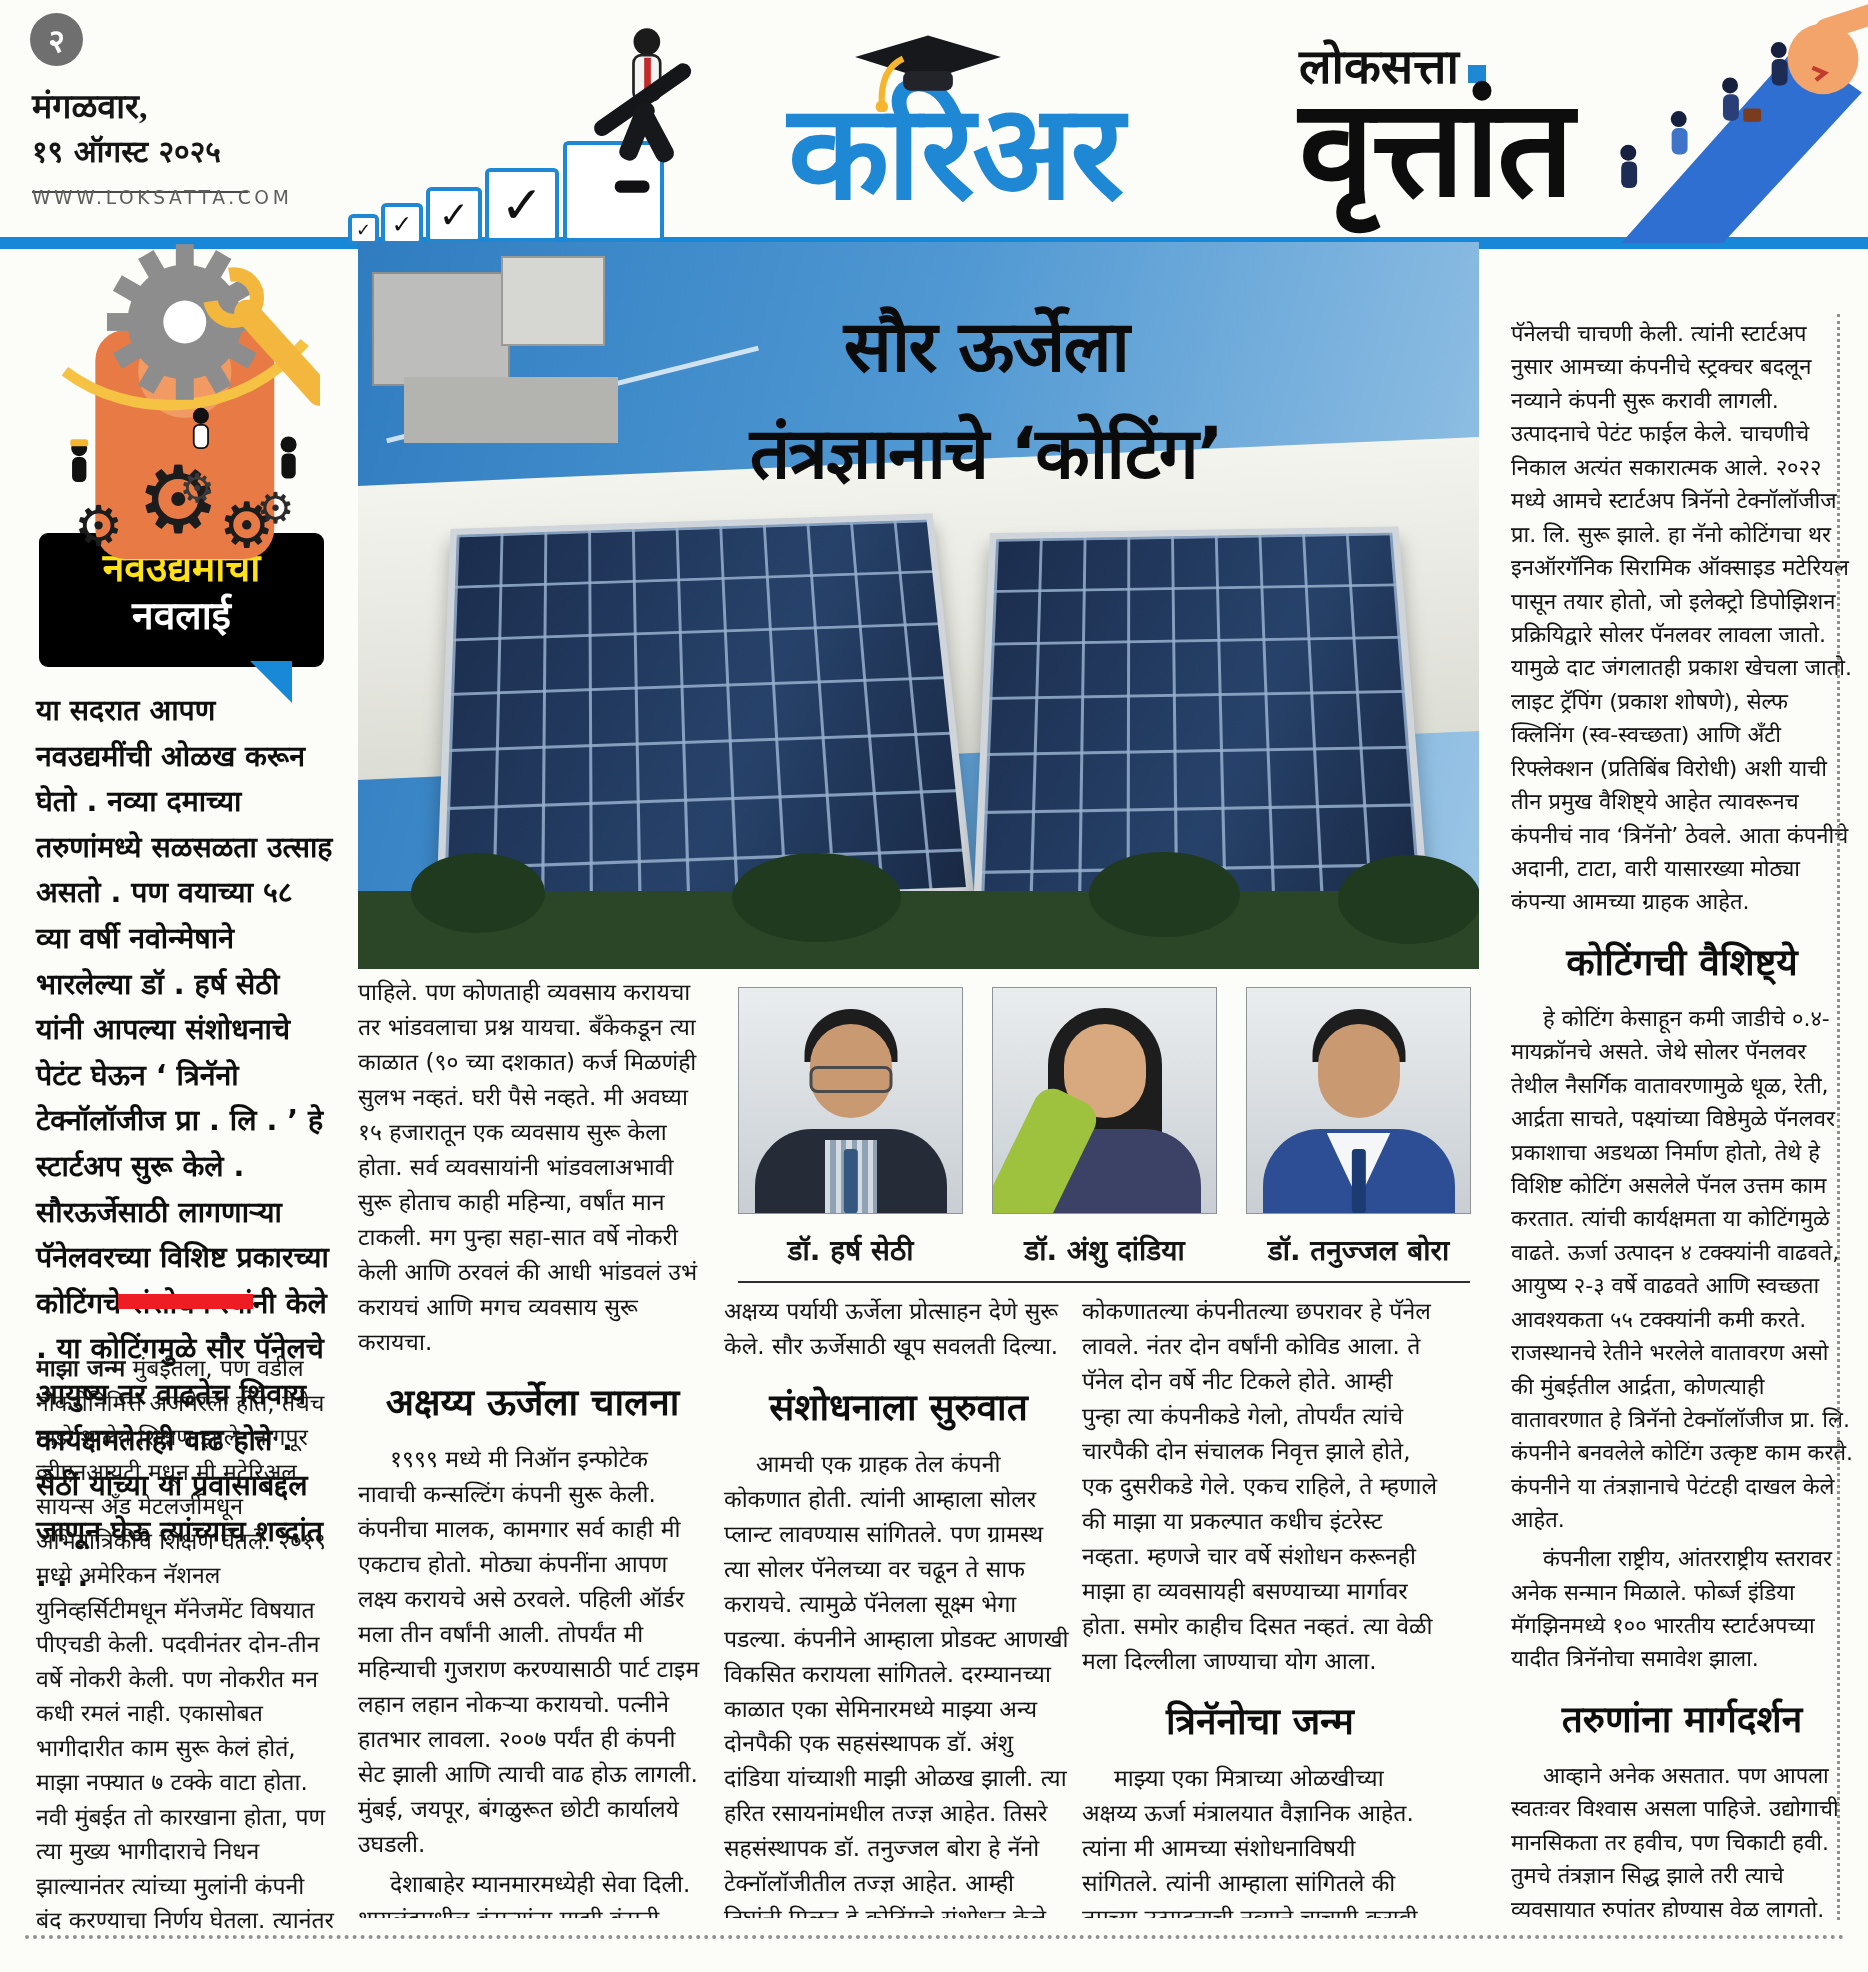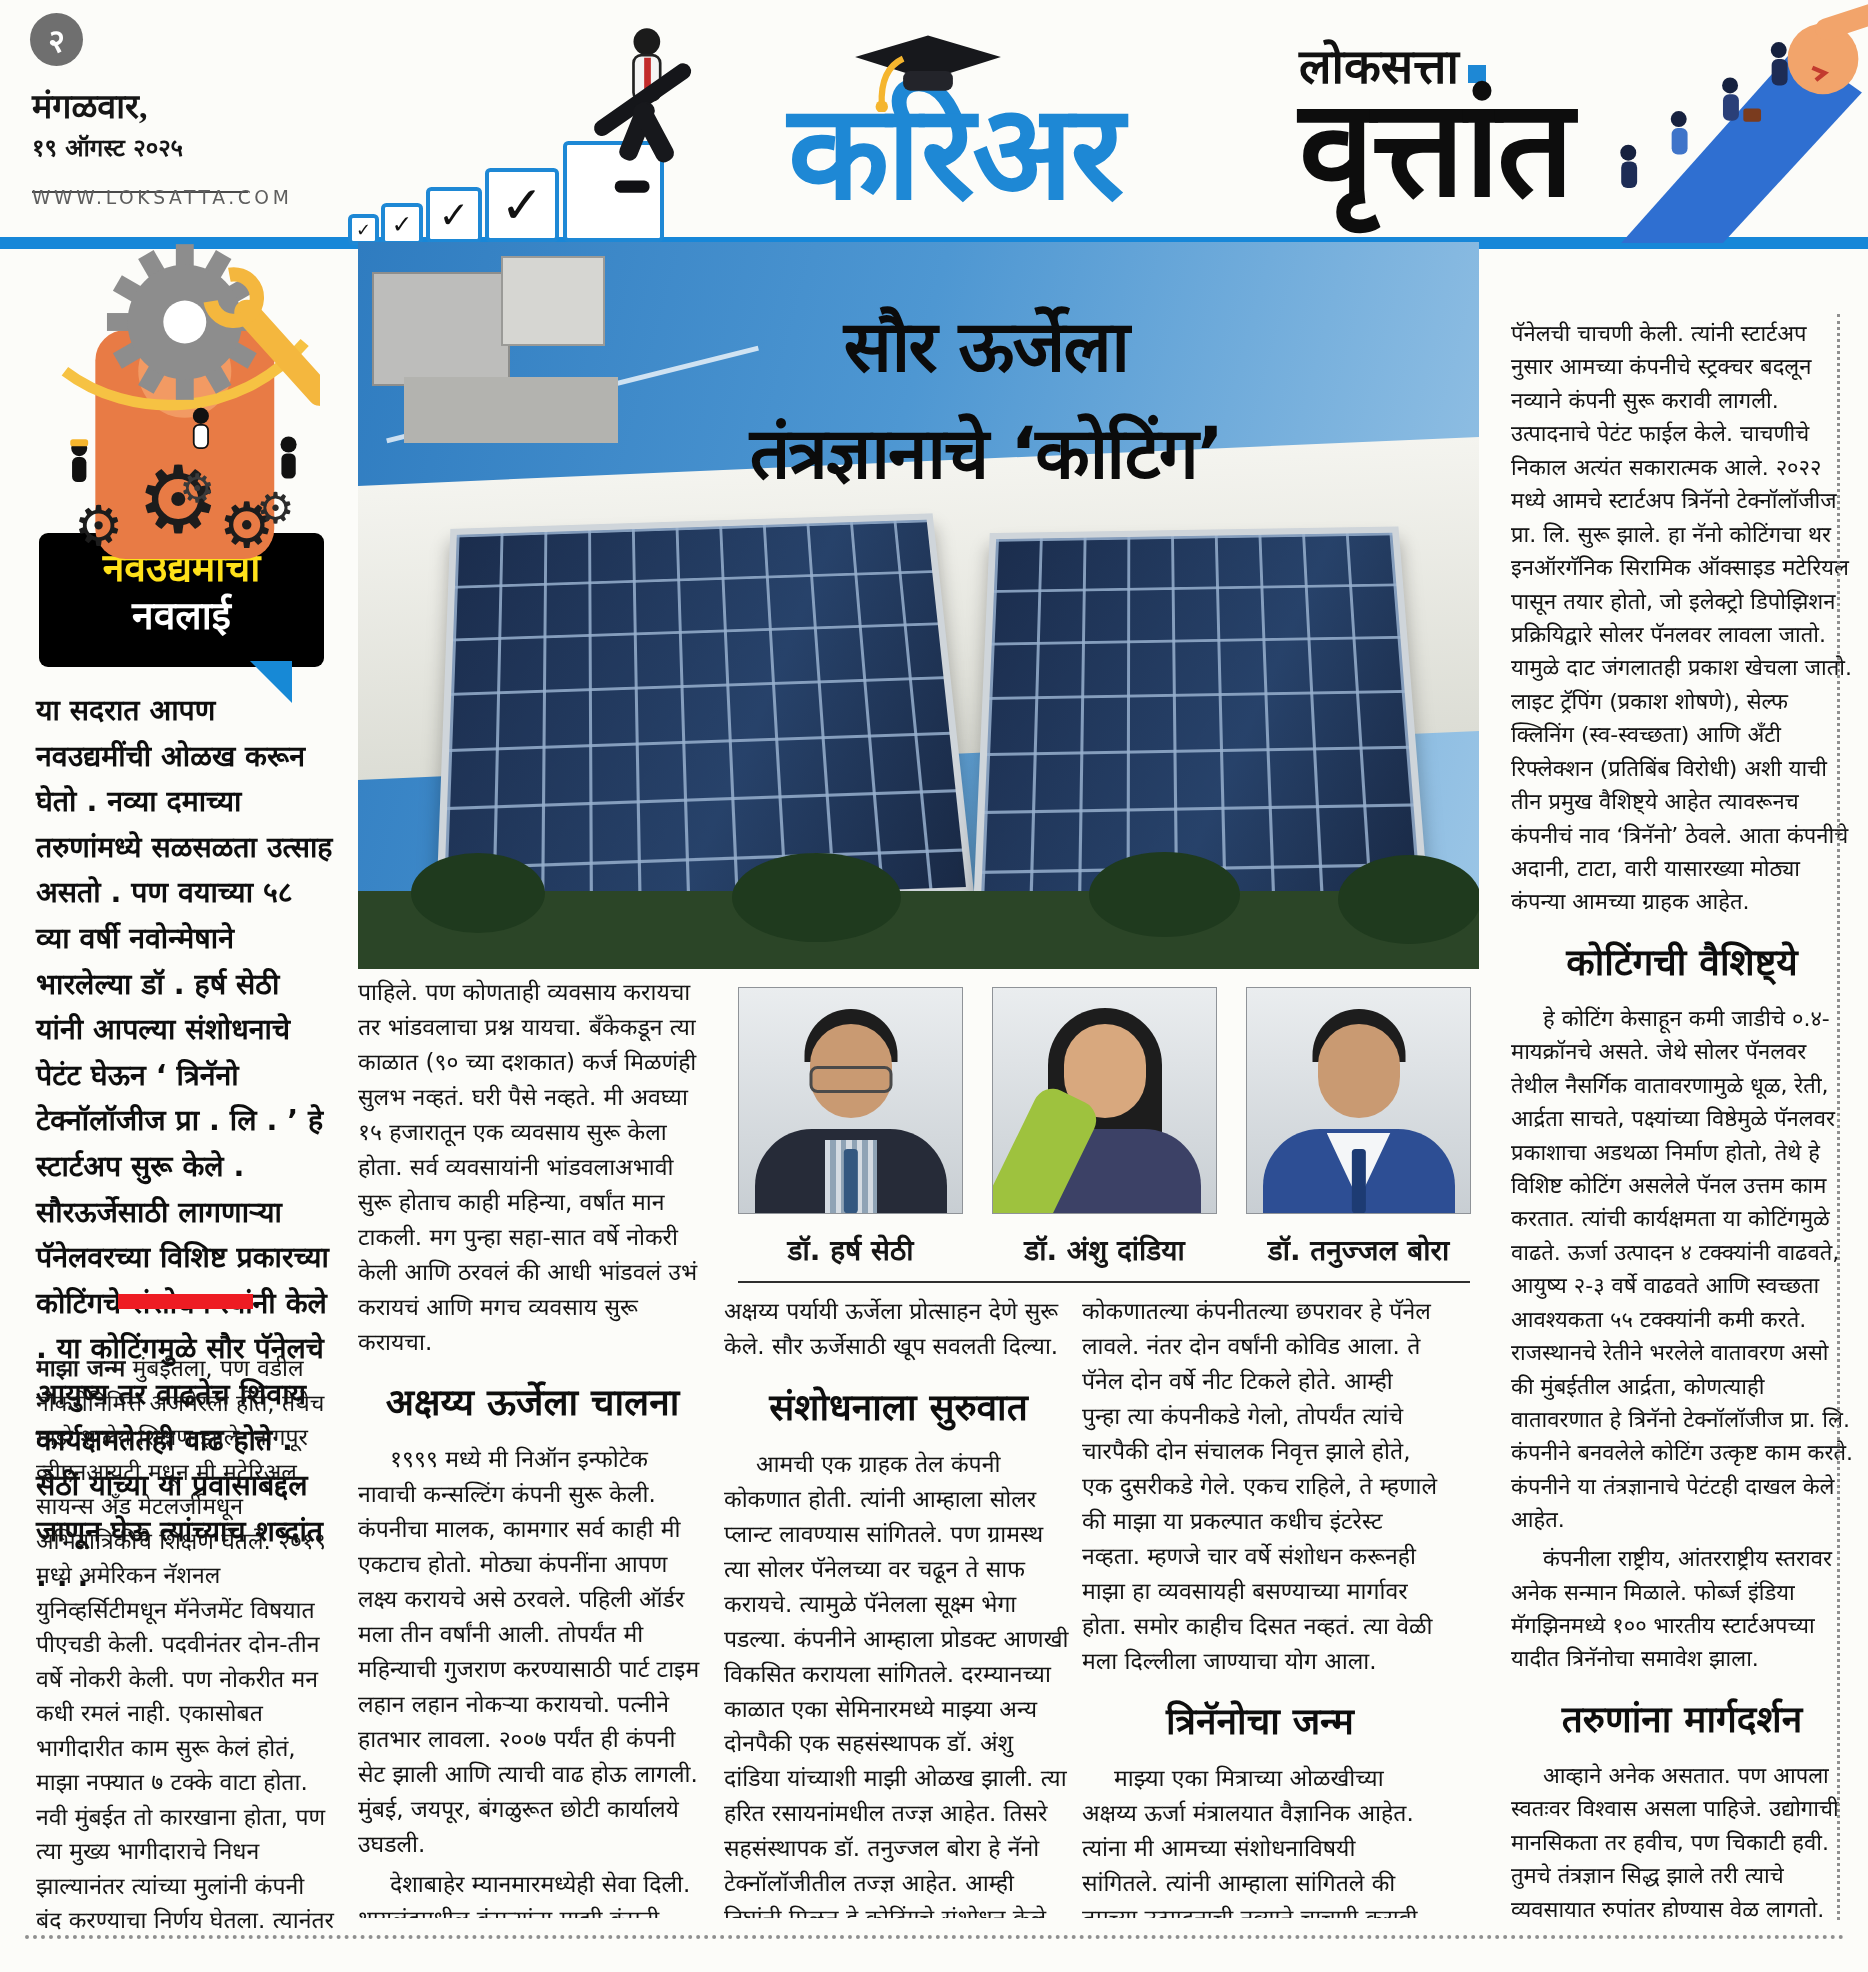--- a/index.html
+++ b/index.html
@@ -4,21 +4,21 @@
 <style>
   html,body{margin:0;padding:0;background:#9a9a9a;}
   .page{position:relative;width:1869px;height:1972px;margin:0 auto;background:#fcfcf9;
         font-family:"DejaVu Sans",sans-serif;color:#161616;overflow:hidden;}
 
   
   .hdr-badge{position:absolute;left:30px;top:12.5px;width:53px;height:53px;border-radius:50%;
              background:#6f6f6f;color:#fff;font-size:32px;font-weight:700;
              display:flex;align-items:center;justify-content:center;}
   .hdr-day{position:absolute;left:32px;top:82px;font-size:34px;font-weight:700;font-family:Liberation Serif, serif;}
-  .hdr-date{position:absolute;left:32px;top:130px;font-size:24px;font-weight:700;}
+  .hdr-date{position:absolute;left:32px;top:130px;font-size:30px;font-weight:700;}
   .hdr-rule{position:absolute;left:32px;top:191px;width:216px;border-top:2.7px solid #4a4a4a;}
   .hdr-url{position:absolute;left:32px;top:187px;font-size:18.7px;letter-spacing:3.6px;color:#5e5e5e;}
   .blue-bar{position:absolute;left:0;top:237px;width:1869px;height:11.6px;background:#1787d8;}
 
   .sq{position:absolute;background:#fff;border:4.5px solid #1e88d5;border-radius:5.3px;
       display:flex;align-items:center;justify-content:center;font-weight:800;color:#121212;}
   .kariar{position:absolute;left:788px;top:86px;font-size:132px;font-weight:800;color:#1e88d5;
           line-height:1;letter-spacing:-2.7px;z-index:2;}
   .loksatta{position:absolute;left:1299px;top:32px;font-size:48px;font-weight:800;color:#111;z-index:2;}
   .lok-dot{display:inline-block;width:18px;height:18px;background:#1e88d5;margin-left:9px;}

